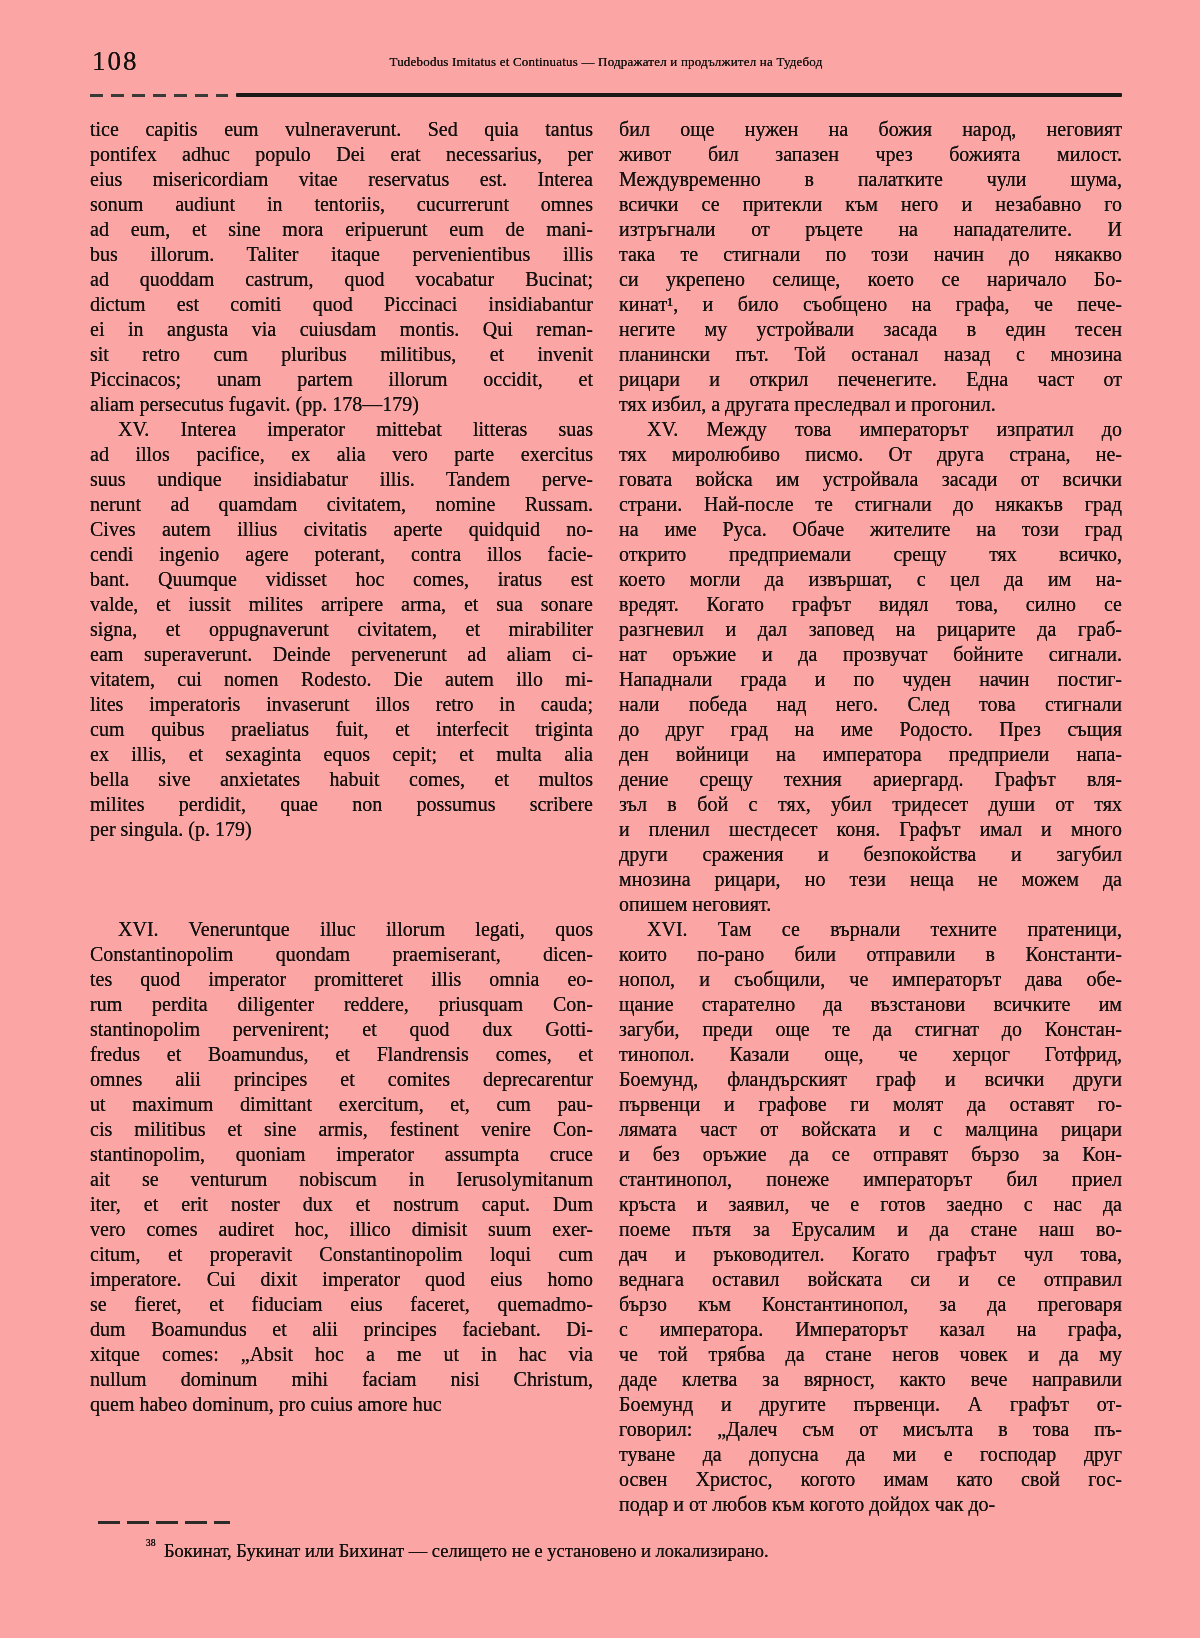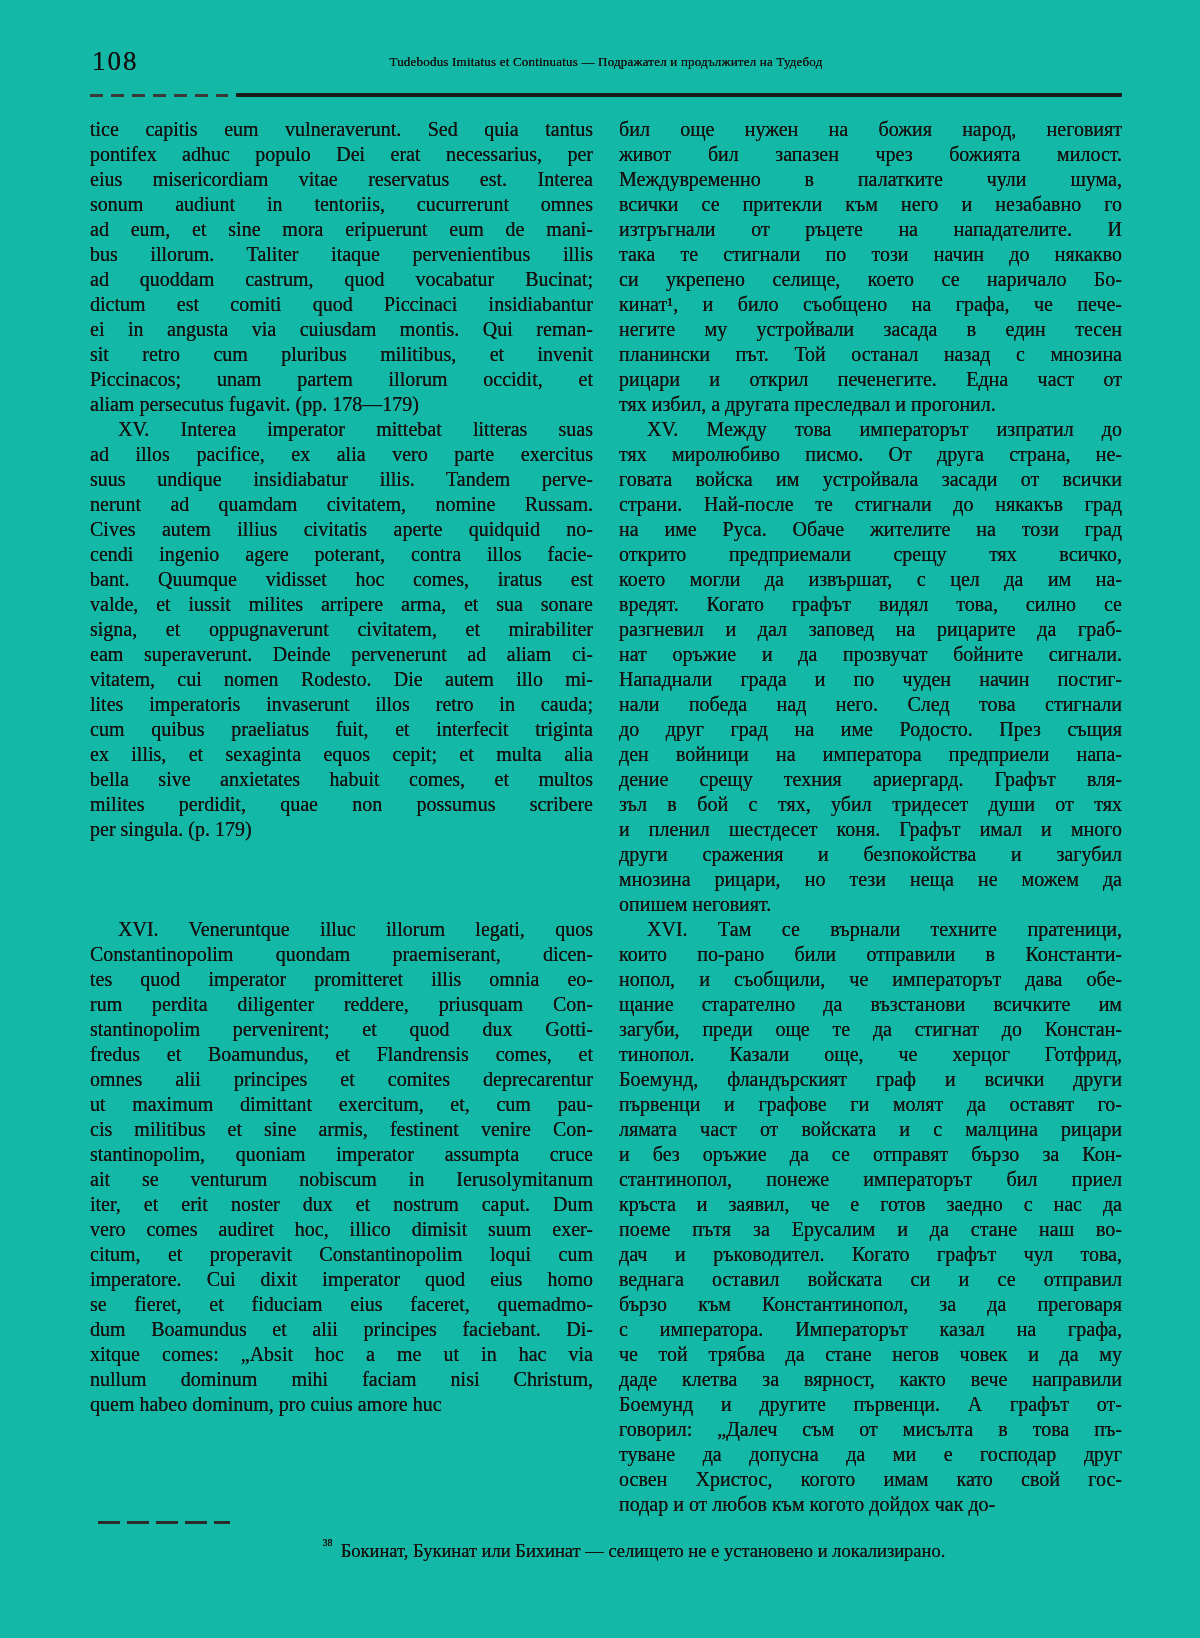--- a/index.html
+++ b/index.html
@@ -1,39 +1,39 @@
 <!DOCTYPE html>
 <html><head>
 <meta charset="utf-8">
 <style>
   html,body { margin:0; padding:0; background:#e8e6e0; }
   .page {
     width:1200px; height:1638px; box-sizing:border-box;
-    background:#14b8a6; color:#141210;
+    background:#fca5a5; color:#141210;
     font-family:"Liberation Serif", "DejaVu Serif", serif;
     position:relative; padding:40px 78px 0 90px;
     text-shadow:0 0 0.45px currentColor;
   }
   .header { position:relative; height:48px; }
   .pagenum { position:absolute; left:2px; top:6px; font-size:27px; letter-spacing:2px; }
   .htitle { text-align:center; font-size:13px; padding-top:14px; letter-spacing:0.2px; }
   .rule { display:flex; align-items:center; height:6px; margin-top:4px; }
   .rule .dashes {
     width:138px; height:3px; margin-right:8px;
     background:repeating-linear-gradient(90deg,#3a3a38 0 13px,transparent 13px 21px);
   }
   .rule .solid { flex:1; height:4px; background:#1b1a18; border-radius:1px; }
   .cols { display:grid; grid-template-columns:1fr 1fr; column-gap:26px; margin-top:19px; }
   .col { font-size:20px; line-height:25px; }
   .para { margin:0; }
   .para.gap { margin-top:75px; }
   .tl { text-align:justify; text-align-last:justify; }
   .tl.last { text-align-last:left; }
   .tl.ind { text-indent:28px; }
-  .footnote-block { margin-top:4px;text-align:center; }
+  .footnote-block { margin-top:4px; }
   .fnrule {
     width:132px; height:3px; margin-left:8px;
     background:repeating-linear-gradient(90deg,#2c2b29 0 22px,transparent 22px 29px);
   }
   .fntext { margin:12px 0 0 56px; font-size:18.5px; }
   .fntext .fnmark { margin-right:8px; }
 </style>
 </head>
 <body>
 

